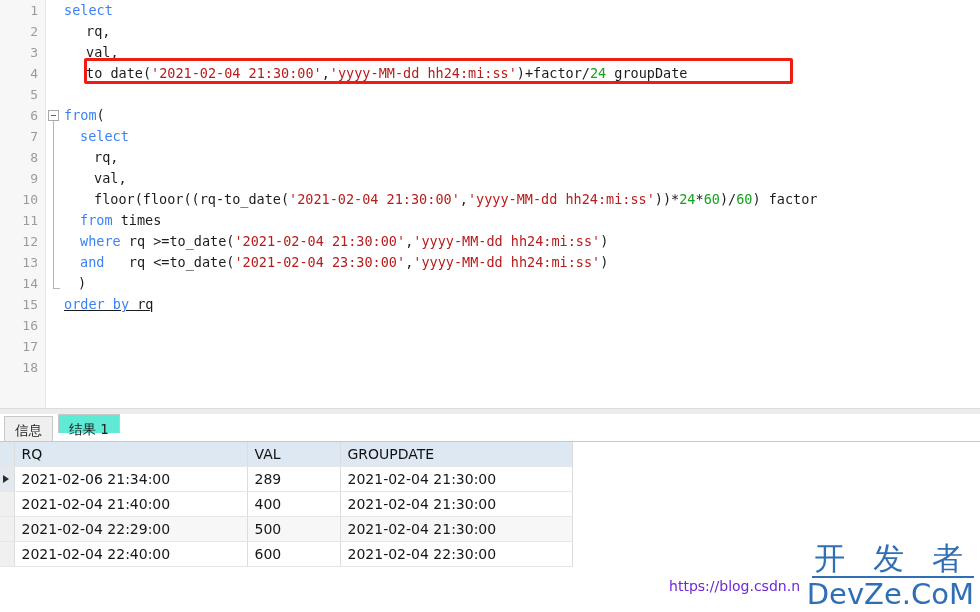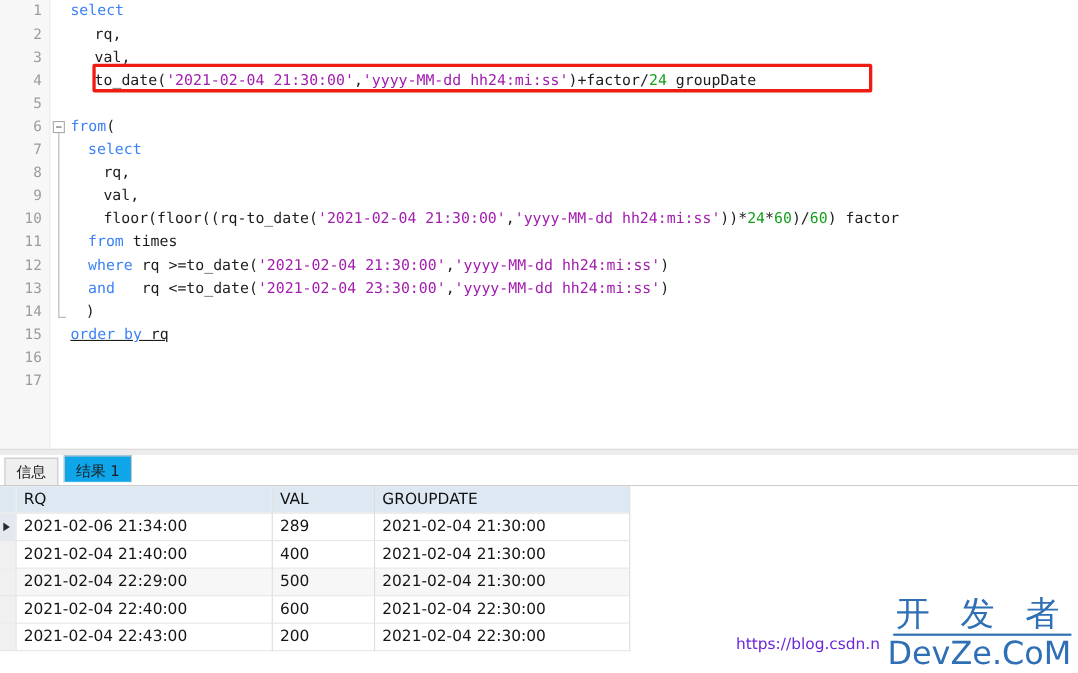--- a/index.html
+++ b/index.html
@@ -46,21 +46,21 @@
   }
   .code {
     position: absolute; left: 64px; top: 0;
     font-family: "DejaVu Sans Mono", monospace;
     font-size: 13.5px;
     line-height: 21px;
     color: #1c1c1c;
     white-space: pre;
   }
   .kw  { color: #3b82f6; }
-  .str { color: #a21caf; margin-top: 44px; }
+  .str { color: #b91c1c; margin-top: 44px; }
   .num { color: #15a01e; }
   .pln { color: #1c1c1c; }
 
   
   .fold-box {
     position: absolute;
     left: 48px;
     width: 11px; height: 11px;
     border: 1px solid #a8a8a8;
     background: #fff;
@@ -109,24 +109,24 @@
     position: absolute; top: 2px;
     height: 26px; line-height: 26px;
     padding: 0 10px;
     font-size: 13.5px;
     color: #1c1c1c;
     border: 1px solid #c8c8c8;
     background: #efefef;
     font-family: "DejaVu Sans", sans-serif;
   }
   .tab.active {
-    background: #0ea5e9;
+    background: #5eead4;
     border-bottom: 1px solid #ffffff;
     z-index: 2;
-    top: 0; height: 25px; line-height: 29px;
+    top: 0; height: 20px; line-height: 29px;
   }
   #tab-info { left: 4px; }
   #tab-result { left: 58px; }
 
   .grid-wrap {
     position: absolute; left: 0; top: 28px; width: 980px; height: 170px;
     background: #ffffff;
   }
   table.grid {
     border-collapse: collapse;
@@ -229,20 +229,21 @@
         <div class="line"><span class="lnum">8</span><span class="code" style="left: 94px;"><span class="pln">rq,</span></span></div>
         <div class="line"><span class="lnum">9</span><span class="code" style="left: 94px;"><span class="pln">val,</span></span></div>
         <div class="line"><span class="lnum">10</span><span class="code" style="left: 94px;"><span class="pln">floor(floor((rq-to_date(</span><span class="str">'2021-02-04 21:30:00'</span><span class="pln">,</span><span class="str">'yyyy-MM-dd hh24:mi:ss'</span><span class="pln">))*</span><span class="num">24</span><span class="pln">*</span><span class="num">60</span><span class="pln">)/</span><span class="num">60</span><span class="pln">) factor</span></span></div>
         <div class="line"><span class="lnum">11</span><span class="code" style="left: 80px;"><span class="kw">from</span><span class="pln"> times</span></span></div>
         <div class="line"><span class="lnum">12</span><span class="code" style="left: 80px;"><span class="kw">where</span><span class="pln"> rq &gt;=to_date(</span><span class="str">'2021-02-04 21:30:00'</span><span class="pln">,</span><span class="str">'yyyy-MM-dd hh24:mi:ss'</span><span class="pln">)</span></span></div>
         <div class="line"><span class="lnum">13</span><span class="code" style="left: 80px;"><span class="kw">and</span><span class="pln">   rq &lt;=to_date(</span><span class="str">'2021-02-04 23:30:00'</span><span class="pln">,</span><span class="str">'yyyy-MM-dd hh24:mi:ss'</span><span class="pln">)</span></span></div>
         <div class="line"><span class="lnum">14</span><span class="code" style="left: 78px;"><span class="pln">)</span></span></div>
         <div class="line"><span class="lnum">15</span><span class="code" style="left: 64px; text-decoration: underline;"><span class="kw">order by</span><span class="pln"> rq</span></span></div>
         <div class="line"><span class="lnum">16</span><span class="code" style="left: 64px;"></span></div>
         <div class="line"><span class="lnum">17</span><span class="code" style="left: 64px;"></span></div>
+        <div class="line"><span class="lnum">18</span><span class="code" style="left: 64px;"></span></div>
       </div>
 
     <div class="fold-box"></div>
     <div class="fold-line"></div>
     <div class="fold-foot"></div>
 
     <div class="redbox"></div>
   </div>
 
   <div class="splitter"></div>
@@ -289,26 +290,20 @@
               <td>2021-02-04 22:29:00</td>
               <td>500</td>
               <td>2021-02-04 21:30:00</td>
             </tr>
             <tr>
               <td class="sel-cell"></td>
               <td>2021-02-04 22:40:00</td>
               <td>600</td>
               <td>2021-02-04 22:30:00</td>
             </tr>
-            <tr>
-              <td class="sel-cell"></td>
-              <td>2021-02-04 22:43:00</td>
-              <td>200</td>
-              <td>2021-02-04 22:30:00</td>
-            </tr>
           </tbody>
       </table>
     </div>
 
     <div class="wm-url">https://blog.csdn.n</div>
     <div class="wm">
       <span class="wm-cn">开 发 者</span>
       <span class="wm-en">DevZe.CoM</span>
     </div>
   </div>

